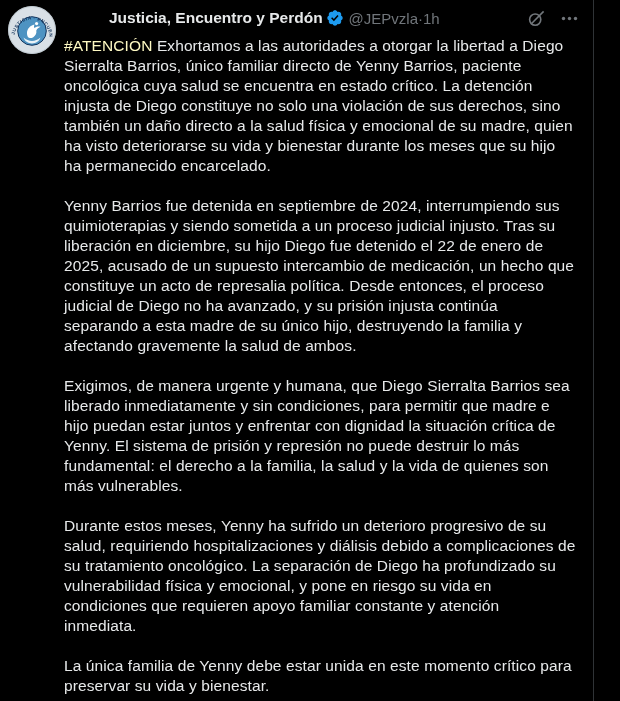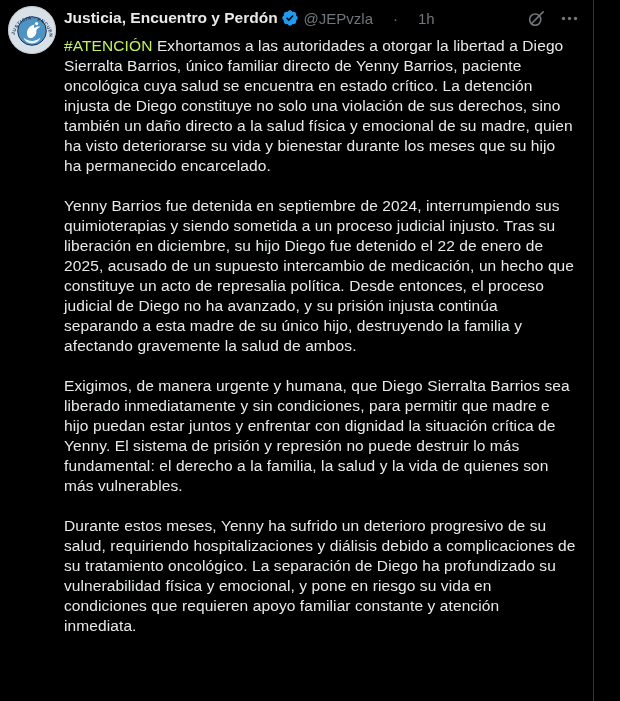--- a/index.html
+++ b/index.html
@@ -35,20 +35,21 @@
   .avatar svg { display: block; }
   .content-col {
     flex: 1;
     min-width: 0;
     padding-right: 6px;
   }
   .header-row {
     display: flex;
     align-items: center;
     height: 24px;
+    margin-left: 45px;
   }
   .display-name {
     font-weight: bold;
     font-size: 15.5px;
     color: #e7e9ea;
     white-space: nowrap;
     cursor: pointer;
   }
   .verified-badge {
     width: 18px;
@@ -57,21 +58,21 @@
     display: inline-flex;
     flex: none;
     cursor: pointer;
   }
   .handle-group {
     color: #71767b;
     font-size: 15px;
     margin-left: 5px;
     display: flex;
     align-items: flex-end;
-    gap: 20px;
+    gap: 0;
     white-space: nowrap;
   }
   .handle-group .handle { cursor: pointer; }
   .header-actions {
     margin-left: auto;
     display: flex;
     align-items: center;
     gap: 14px;
   }
   .icon-btn {
@@ -89,21 +90,21 @@
     width: 512px;
     font-size: 15.5px;
     line-height: 20px;
     letter-spacing: 0.1px;
     color: #e7e9ea;
     text-align: left;
   }
   .tweet-body p { margin: 0 0 20px 0; }
   .tweet-body p:last-child { margin-bottom: 0; }
   .link {
-    color: #bef264;
+    color: #fef9c3;
     text-decoration: none;
     cursor: pointer;
   }
 </style>
 </head>
 <body>
 
 <div class="timeline-column">
   <article class="tweet">
 
@@ -154,18 +155,19 @@
             </svg>
           </button>
         </div>
       </div>
 
       <div class="tweet-body">
         <p><a class="link">#ATENCIÓN</a><span> Exhortamos a las autoridades a otorgar la libertad a Diego Sierralta Barrios, único familiar directo de Yenny Barrios, paciente oncológica cuya salud se encuentra en estado crítico. La detención injusta de Diego constituye no solo una violación de sus derechos, sino también un daño directo a la salud física y emocional de su madre, quien ha visto deteriorarse su vida y bienestar durante los meses que su hijo ha permanecido encarcelado.</span></p>
         <p>Yenny Barrios fue detenida en septiembre de 2024, interrumpiendo sus quimioterapias y siendo sometida a un proceso judicial injusto. Tras su liberación en diciembre, su hijo Diego fue detenido el 22 de enero de 2025, acusado de un supuesto intercambio de medicación, un hecho que constituye un acto de represalia política. Desde entonces, el proceso judicial de Diego no ha avanzado, y su prisión injusta continúa separando a esta madre de su único hijo, destruyendo la familia y afectando gravemente la salud de ambos.</p>
         <p>Exigimos, de manera urgente y humana, que Diego Sierralta Barrios sea liberado inmediatamente y sin condiciones, para permitir que madre e hijo puedan estar juntos y enfrentar con dignidad la situación crítica de Yenny. El sistema de prisión y represión no puede destruir lo más fundamental: el derecho a la familia, la salud y la vida de quienes son más vulnerables.</p>
         <p>Durante estos meses, Yenny ha sufrido un deterioro progresivo de su salud, requiriendo hospitalizaciones y diálisis debido a complicaciones de su tratamiento oncológico. La separación de Diego ha profundizado su vulnerabilidad física y emocional, y pone en riesgo su vida en condiciones que requieren apoyo familiar constante y atención inmediata.</p>
+        <p>La única familia de Yenny debe estar unida en este momento crítico para preservar su vida y bienestar.</p>
 
       </div>
 
     </div>
   </article>
 </div>
 
 </body></html>

